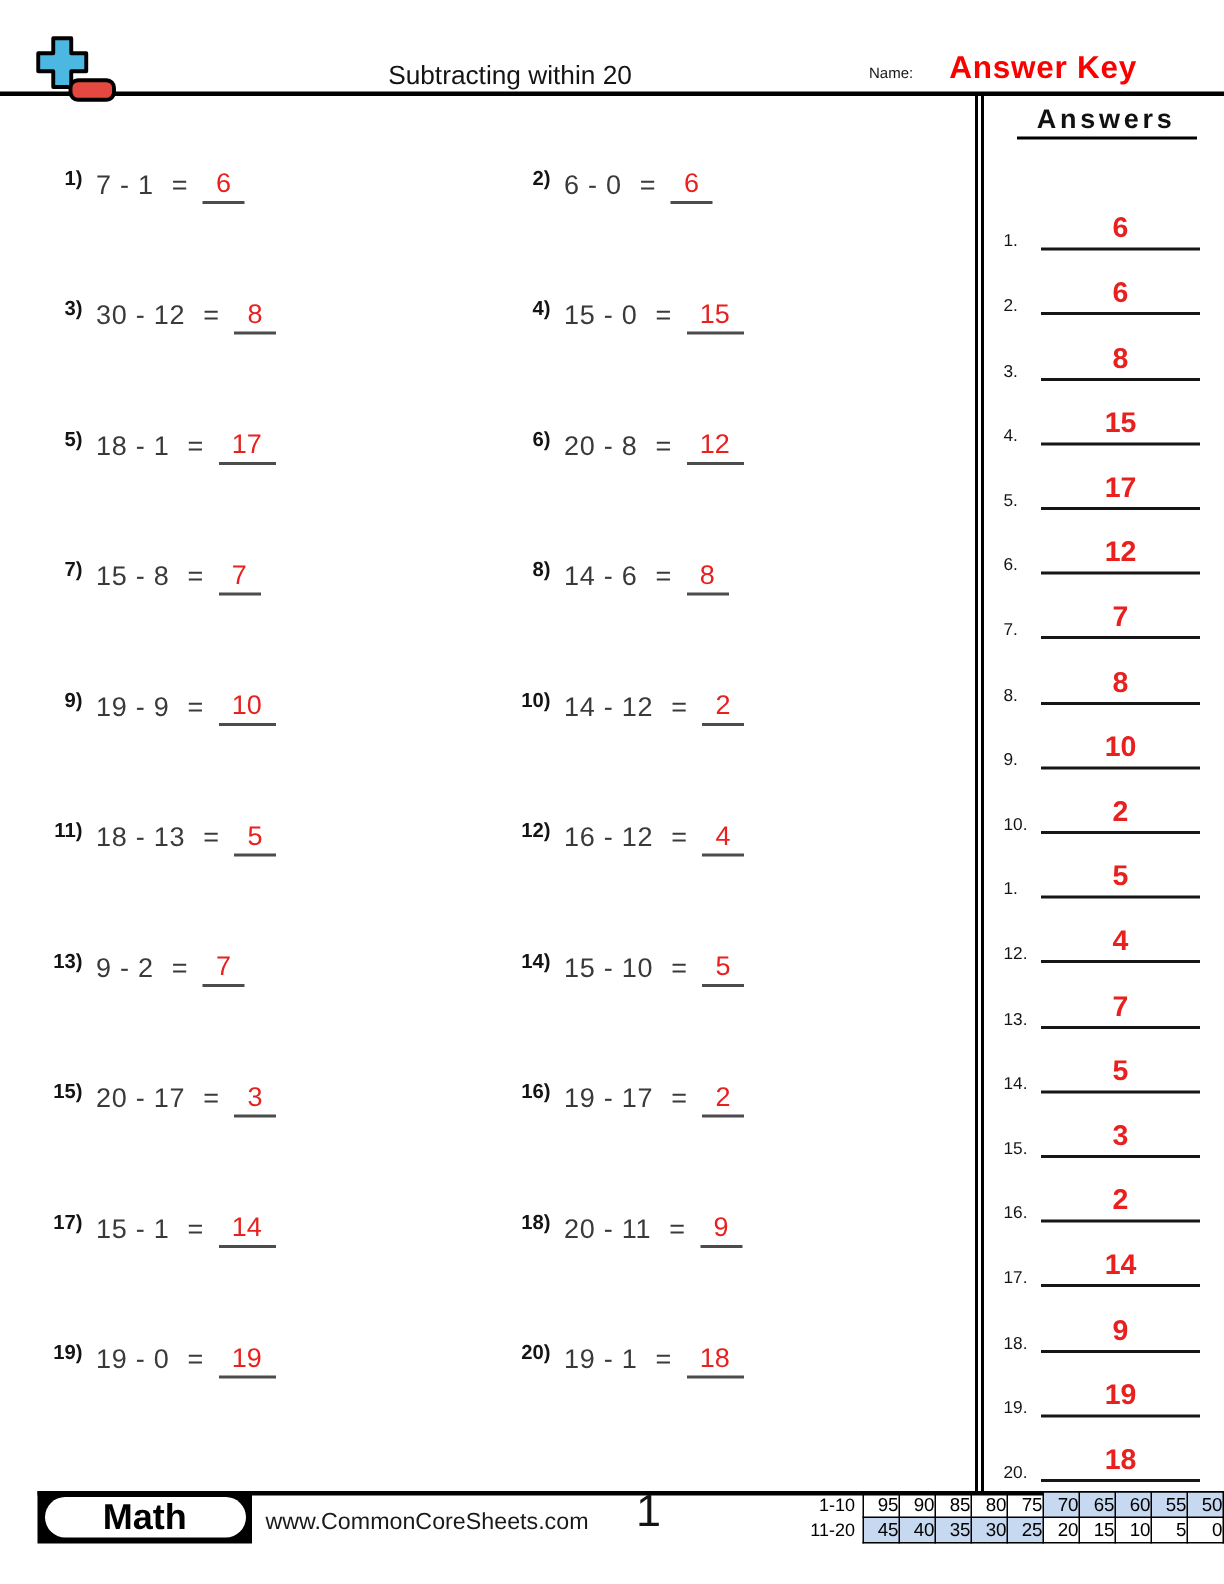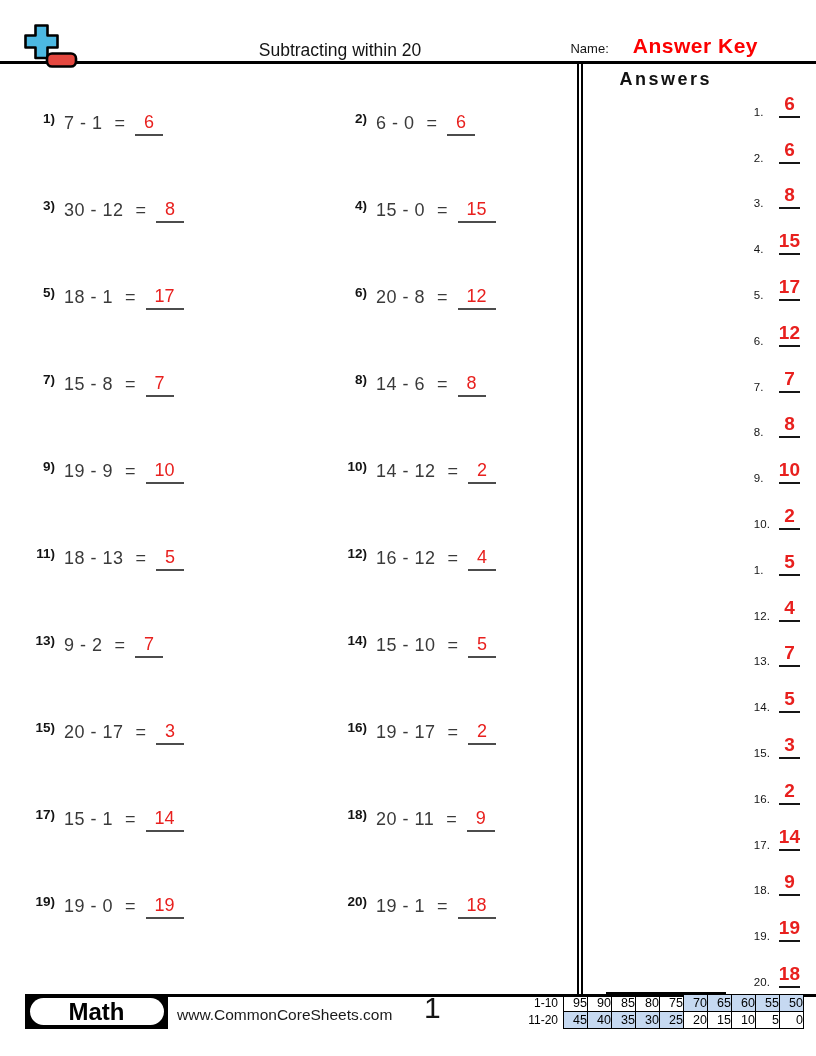--- a/index.html
+++ b/index.html
@@ -6,60 +6,60 @@
   html, body { margin:0; padding:0; background:#fff; }
   body { width:816px; height:1056px; font-family:"Liberation Sans", sans-serif; }
   .page { position:relative; width:816px; height:1056px; background:#fff; overflow:hidden; }
 
   
   .hdr { position:relative; height:64px; border-bottom:3px solid #000; }
   .logo-svg { position:absolute; left:24px; top:24px; }
   .title { position:absolute; left:15px; width:650px; bottom:0; text-align:center;
            font-size:17.5px; color:#141414; }
   .name-row { position:absolute; right:58px; bottom:3px; display:flex; align-items:baseline; gap:24px; }
-  .name-label { font-size:13px; color:#141414; }
+  .name-label { font-size:10px; color:#141414; }
   .answer-key { font-size:21px; font-weight:bold; color:var(--answer-key-red,#fc0000); letter-spacing:0.5px;text-align:center; }
 
   
   .body { display:flex; height:930px; }
   .main { width:650px; padding:6px 0 0 25px; }
   .instructions { font-weight:bold; font-size:14.5px; color:#000; }
   .grid { display:grid; grid-template-columns:312px 1fr; grid-auto-rows:87px; margin-top:10px; }
   .problem { display:flex; align-items:center; font-size:18px; color:#3a3a3a; }
   .pnum { width:30px; text-align:right; font-weight:bold; font-size:13.5px; color:#141414;
           position:relative; top:-5px; margin-right:9px; flex-shrink:0; }
   .pexpr { letter-spacing:0.5px; white-space:nowrap; }
   .peq  { margin:0 10px 0 12px; color:#3a3a3a; }
   .pans { min-width:28px; padding:0 9px 1px; text-align:center; border-bottom:2px solid #4c4c4c;
           color:var(--answer-red,#e8201e); }
 
   
-  .answers { flex:1; border-left:6px double #000; display:flex; flex-direction:row;
-             padding:5px 10px 0 23px;gap:28px; }
+  .answers { flex:1; border-left:6px double #000; display:flex; flex-direction:column;
+             padding:5px 10px 0 13px;gap:28px; }
   .answers-title { text-align:center; font-weight:bold; font-size:18px; letter-spacing:2.5px;
                    color:#111; border-bottom:2.5px solid #000; width:120px; margin:0 auto;
                    padding-bottom:1px; }
   .answers-list { flex:1; display:flex; flex-direction:column; padding:6px 0 3px; }
   .arow { flex:1; display:flex; align-items:flex-end; padding-bottom:3px; }
   .anum { width:25px; font-size:11.5px; color:#141414; flex-shrink:0; }
   .aline { flex:1; margin-right:6px; border-bottom:2px solid #161616; text-align:center;
            font-size:19px; font-weight:bold; color:var(--answer-red,#e8201e);
            line-height:1; padding-bottom:3px; }
 
   
   .ftr { position:relative; height:59px; }
   .ftr-line { position:absolute; left:25px; right:0; top:0; height:2.5px; background:#000; }
   .badge { position:absolute; left:25px; top:0; width:143px; height:35px; background:#000;
            display:flex; align-items:center; justify-content:center; }
   .badge-pill { width:134px; height:27px; background:#fff; border-radius:13.5px;
                 display:flex; align-items:center; justify-content:center;
                 font-weight:bold; font-size:24px; color:#000; }
   .website { position:absolute; left:177px; top:12px; font-size:15.5px; color:#1a1a1a; }
   .pagenum { position:absolute; left:424px; top:-3px; font-size:30px; color:#141414; }
-  .score { position:absolute; right:12px; top:0; border-collapse:collapse; font-size:12.5px; color:#000; }
+  .score { position:absolute; right:0; top:0; border-collapse:collapse; font-size:12.5px; color:#000; }
   .score td { border:1px solid #000; width:24px; height:17px; text-align:right; padding:0; line-height:1; }
   .score td.lbl { border:none; text-align:right; padding-right:5px; font-size:12px; width:42px; }
   .score td.hl { background:var(--score-highlight,#c6d9f1); }
 </style>
 </head>
 <body>
 
 <div class="page">
 
   <header class="hdr">

